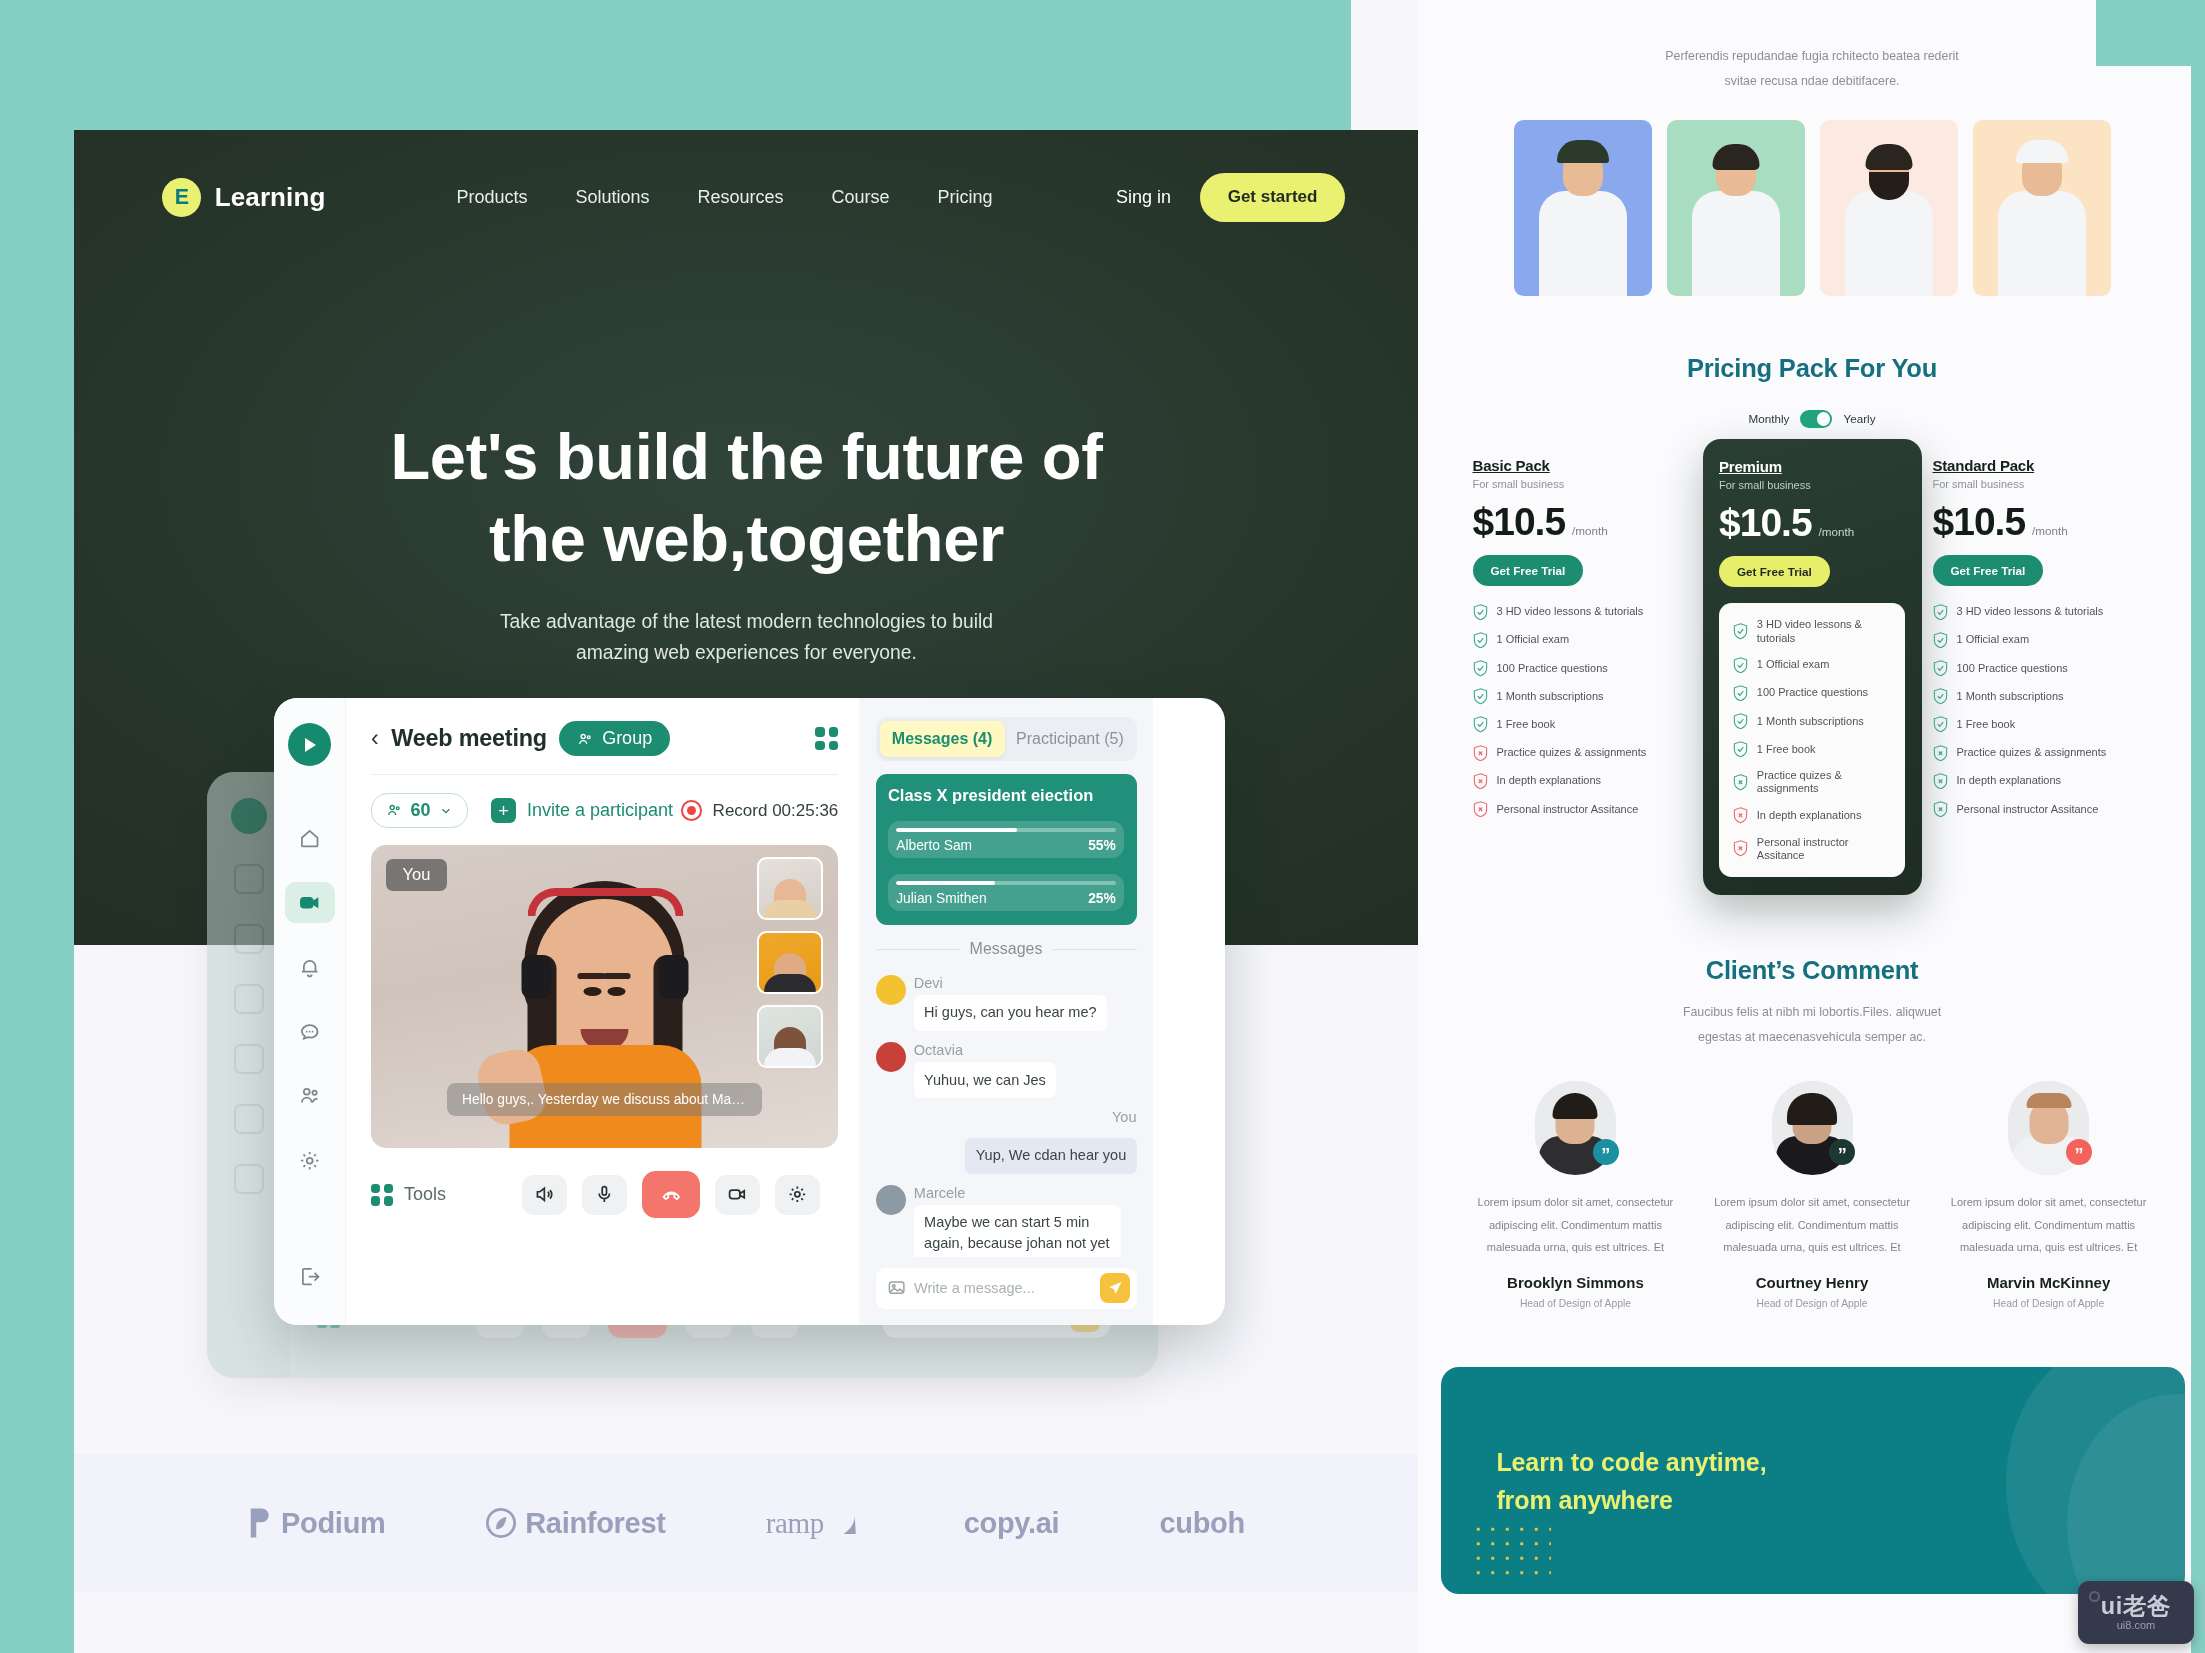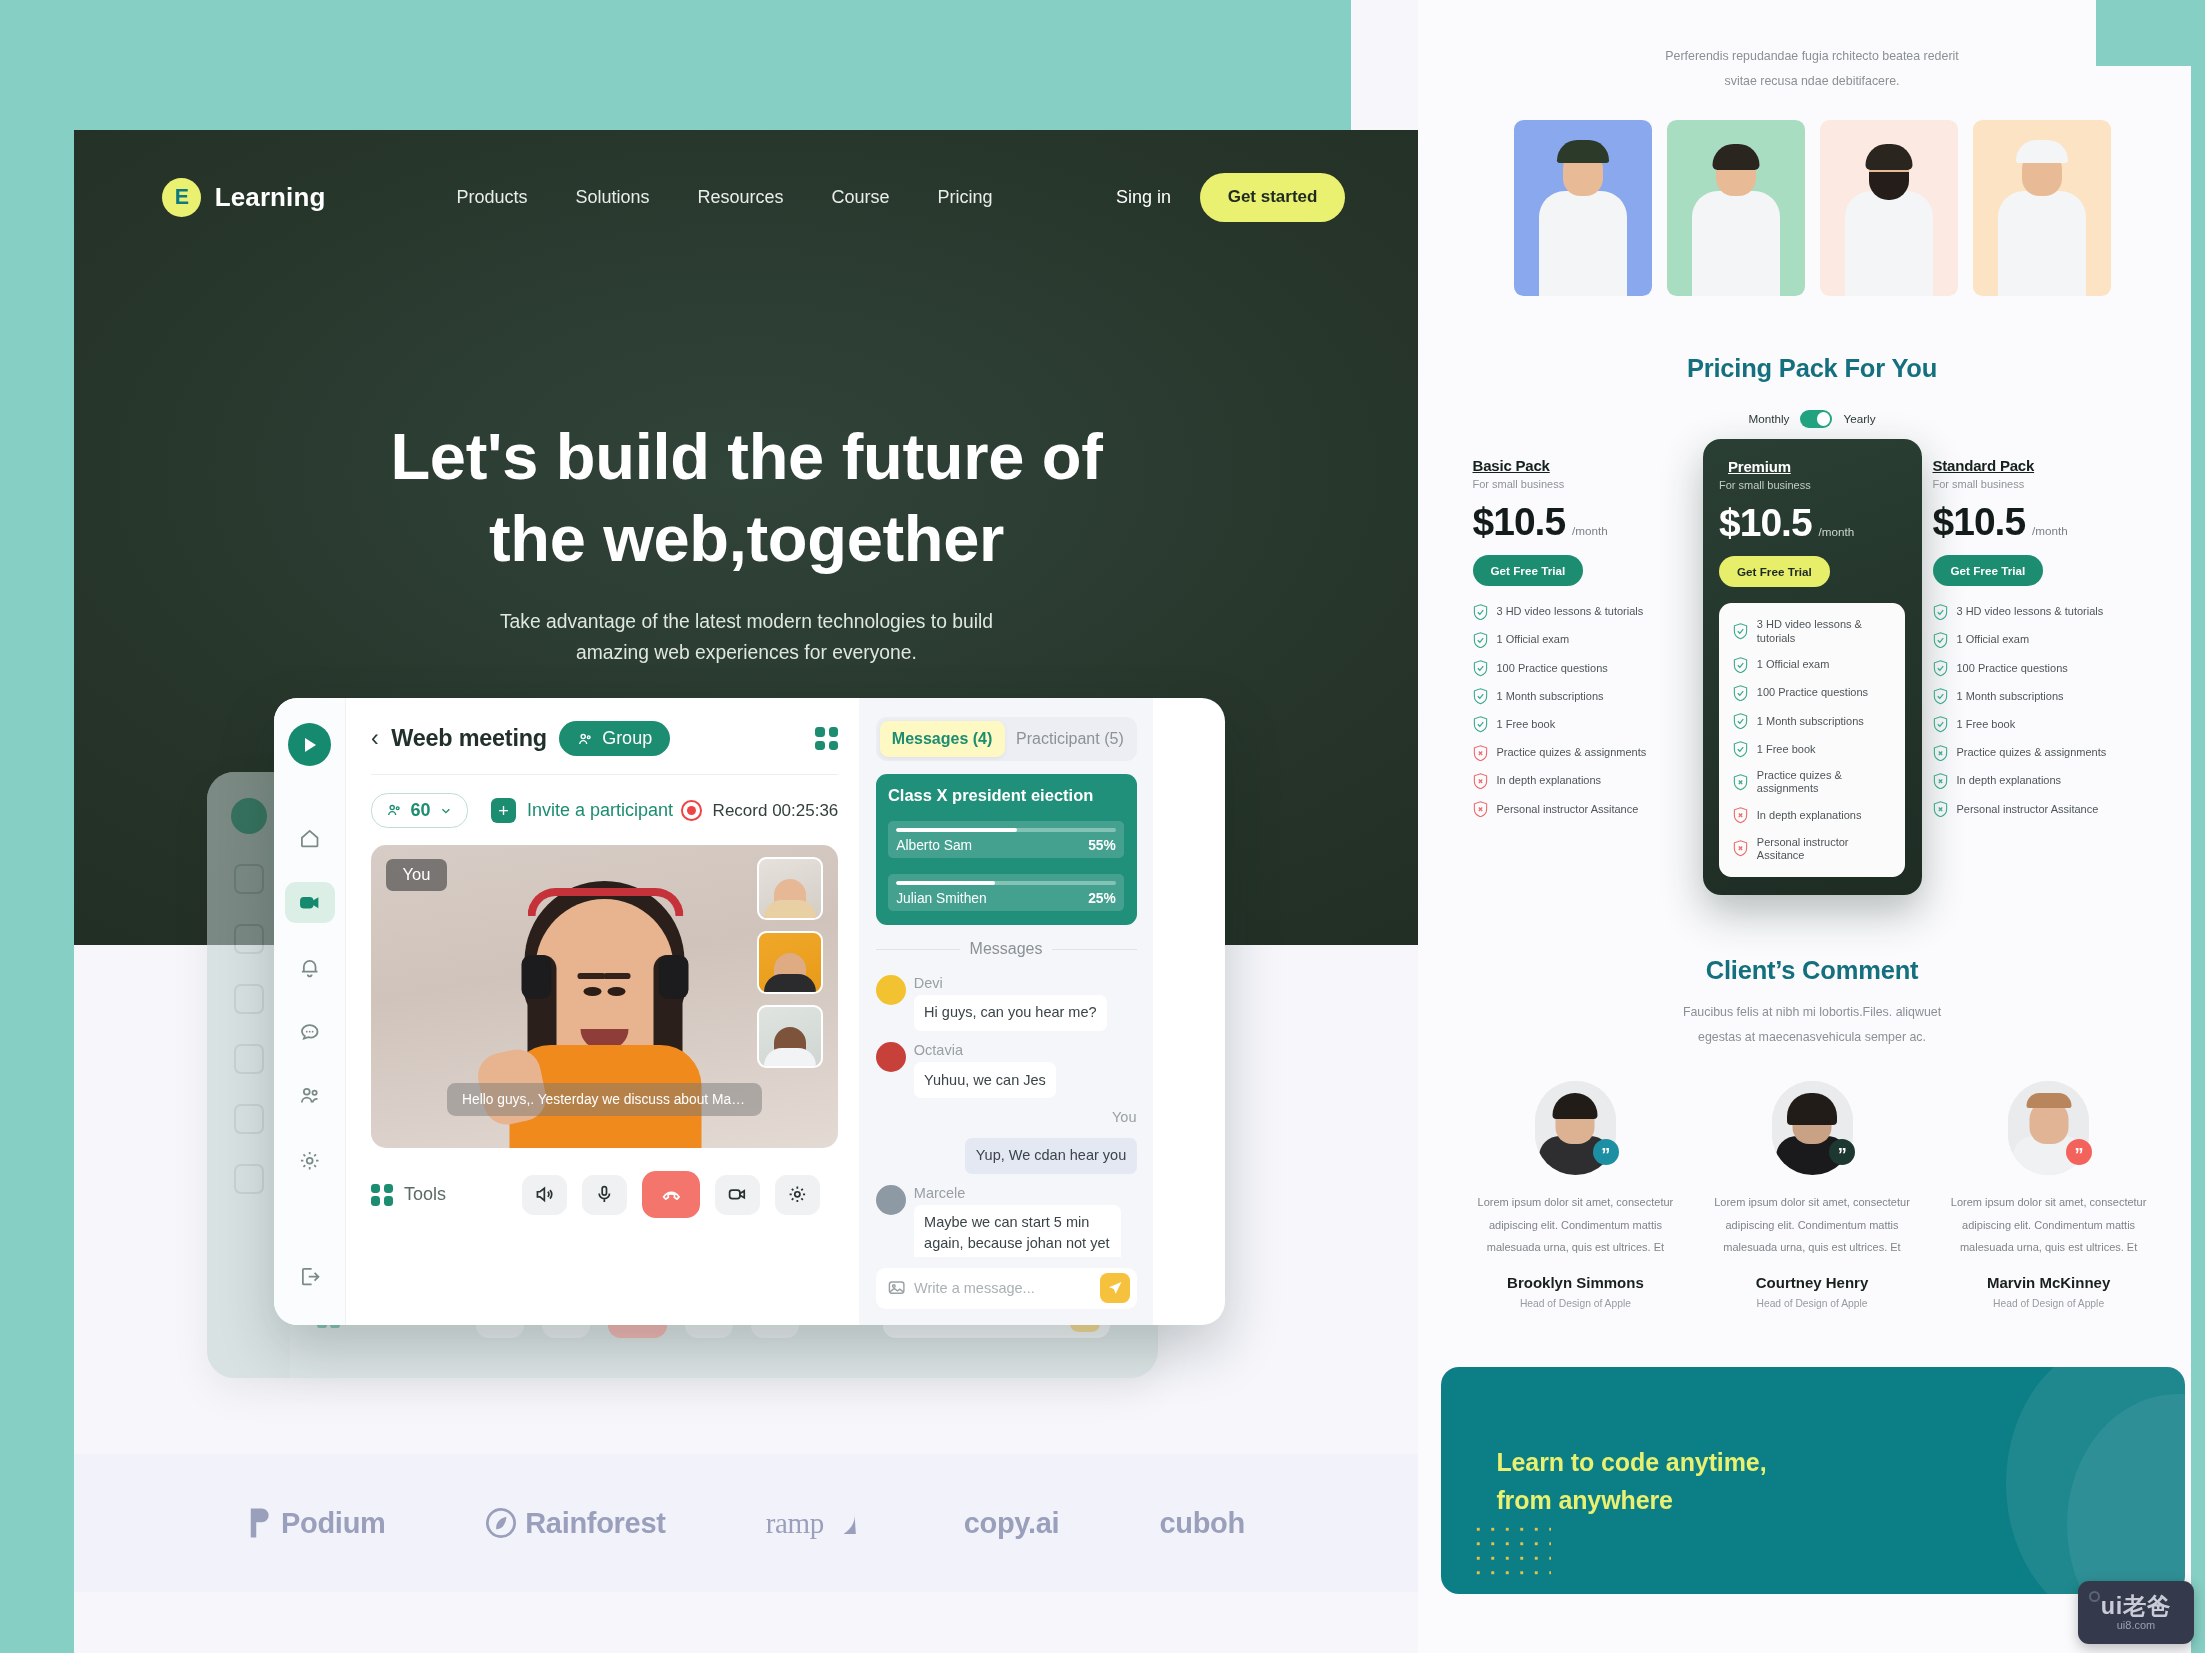--- a/index.html
+++ b/index.html
@@ -225,21 +225,21 @@
   
   .meet-right {
     width: 294px; background:#f5f6f9; padding: 19.3px 16.5px 16.5px 16.5px;
     display:flex; flex-direction:column; min-width:0;
   }
   .tabs { display:flex; background:#eceef3; border-radius:11px; padding:4.1px; gap:2.8px; }
   .tab { flex:1; text-align:center; font-size:16px; padding:9px 0; border-radius:8.3px; color:#8b9398; cursor:pointer;}
   .tab.active { background:#fef9c3; color:#1c8d70; font-weight:600; box-shadow:0 1.4px 4.1px rgba(0,0,0,.05);}
   .poll { margin-top:12.4px; background:#21907a; border-radius:11px; padding:12.4px 12.4px 13.8px 12.4px; }
   .poll-t { color:#fff; font-size:16.5px; font-weight:700; margin-bottom:11px; }
-  .poll-row { background:rgba(255,255,255,.16); border-radius:5px; padding:6.9px 8.3px 5.5px 8.3px; margin-top:16px; }
+  .poll-row { background:rgba(255,255,255,.16); border-radius:12px; padding:6.9px 8.3px 5.5px 8.3px; margin-top:16px; }
   .poll-row:first-of-type { background: transparent; padding-left:1.4px; padding-right:1.4px;}
   .bar { height:4.1px; background:rgba(255,255,255,.35); border-radius:2.8px; overflow:hidden; margin-bottom:5.5px;}
   .bar i { display:block; height:100%; background:#fff; border-radius:2.8px;}
   .poll-meta { display:flex; justify-content:space-between; color:#fff; font-size:13.8px; }
   .poll-meta b { font-weight:700; font-size:13.8px; }
 
   .msg-div { display:flex; align-items:center; gap:9.6px; margin:15px 0 5.5px 0; }
   .msg-div .ln { flex:1; height:0.7px; background:#dfe3e8; }
   .msg-div span { color:#8a9195; font-size:16px; }
 
@@ -293,21 +293,21 @@
   .switch i { position:absolute; right:2.1px; top:2.1px; width:13.8px;height:13.8px;border-radius:50%;background:#fff;display:block;}
 
   .price-row { display:flex; align-items:flex-start; justify-content:center; gap:11px; margin-top:29px; padding:0 19.3px;}
   .pcard { width:219px; }
   .pcard.premium {
     background: linear-gradient(160deg,#2a3f33 0%,#1e2c24 100%);
     border-radius:18px; padding:19.3px 16.5px 18px 16.5px; margin-top:-18px;
     box-shadow:0 16.5px 41px rgba(20,40,32,.3);
   }
   .p-name { font-size:15px; font-weight:700; color:#15211c; letter-spacing:-0.2px;text-decoration:underline;}
-  .pcard.premium .p-name { color:#fff;margin-left:9px; }
+  .pcard.premium .p-name { color:#fff; }
   .p-for { font-size:11px; color:#8d9398; margin-top:4.1px; }
   .pcard.premium .p-for { color:#c3cdc7; }
   .p-price { margin-top:9.6px; display:flex; align-items:baseline; gap:6.9px;}
   .p-price b { font-size:39px; font-weight:800; color:#131c18; letter-spacing:-1px;}
   .pcard.premium .p-price b { color:#fff; }
   .p-price i { font-style:normal; font-size:11.7px; color:#7b8287;}
   .pcard.premium .p-price i { color:#cdd6d1; }
   .p-btn {
     margin-top:11px; display:inline-block; background:#1c8d70; color:#fff;
     border:none; font-family:inherit; font-size:11.7px; font-weight:600;

